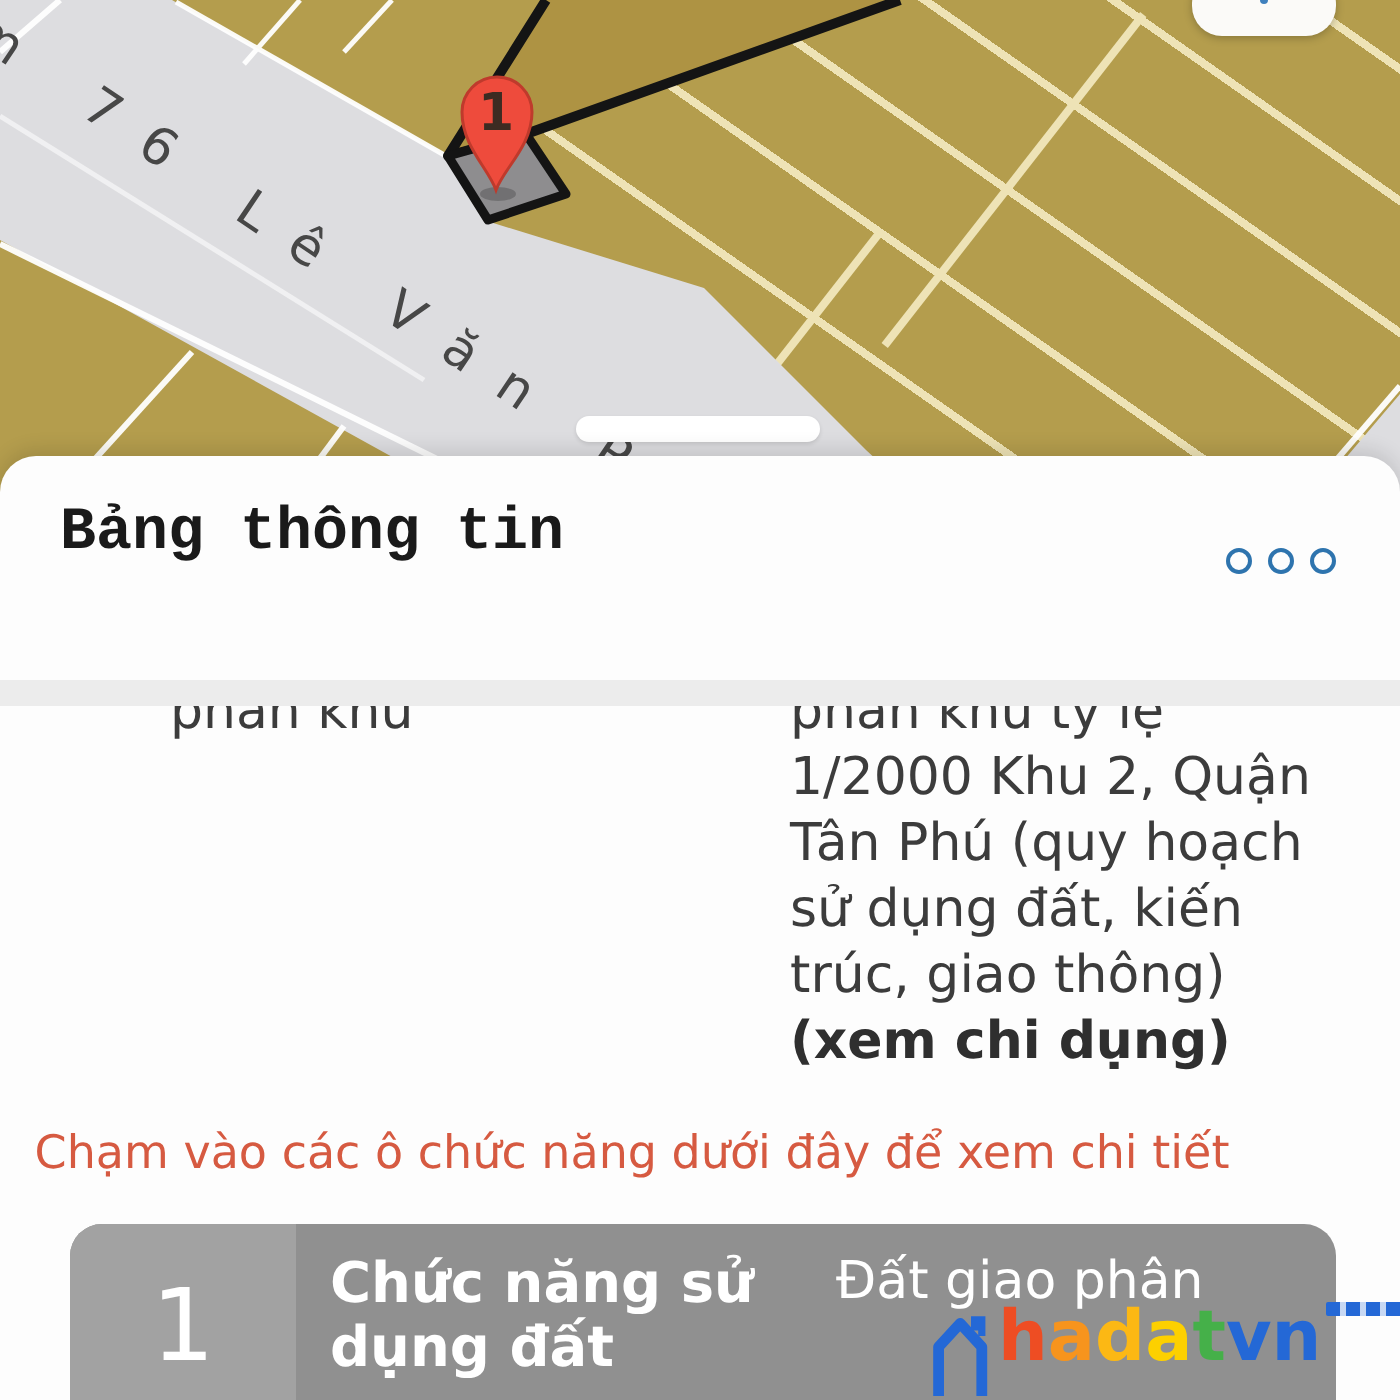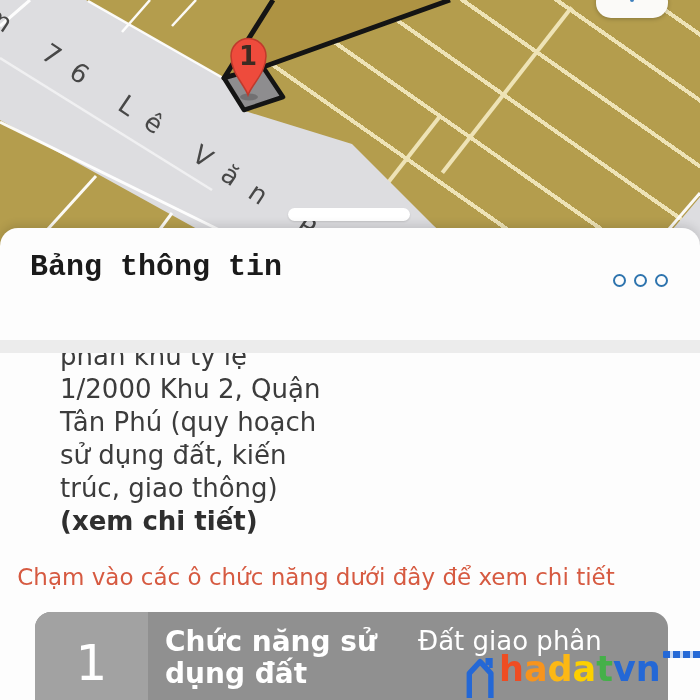--- a/index.html
+++ b/index.html
@@ -121,23 +121,24 @@
 <div class="sheet">
   <div class="sheet-title">Bảng thông tin</div>
 
   <div class="more-btn">
     <span class="ring"></span>
     <span class="ring"></span>
     <span class="ring"></span>
   </div>
 
   <div class="info-row">
+    <div class="info-label">phân khu</div>
     <div class="info-value">
       <span>phân khu tỷ lệ 1/2000 Khu 2, Quận Tân Phú (quy hoạch sử dụng đất, kiến trúc, giao thông)</span>
-      <div class="detail-link">(xem chi tiết)</div>
+      <div class="detail-link">(xem chi dụng)</div>
     </div>
   </div>
   <div class="divider"></div>
 
   <div class="instruction">Chạm vào các ô chức năng dưới đây để xem chi tiết</div>
 
   <div class="func-card">
     <div class="func-index">1</div>
     <div class="func-label">Chức năng sử dụng đất</div>
     <div class="func-value">Đất giao phân</div>

